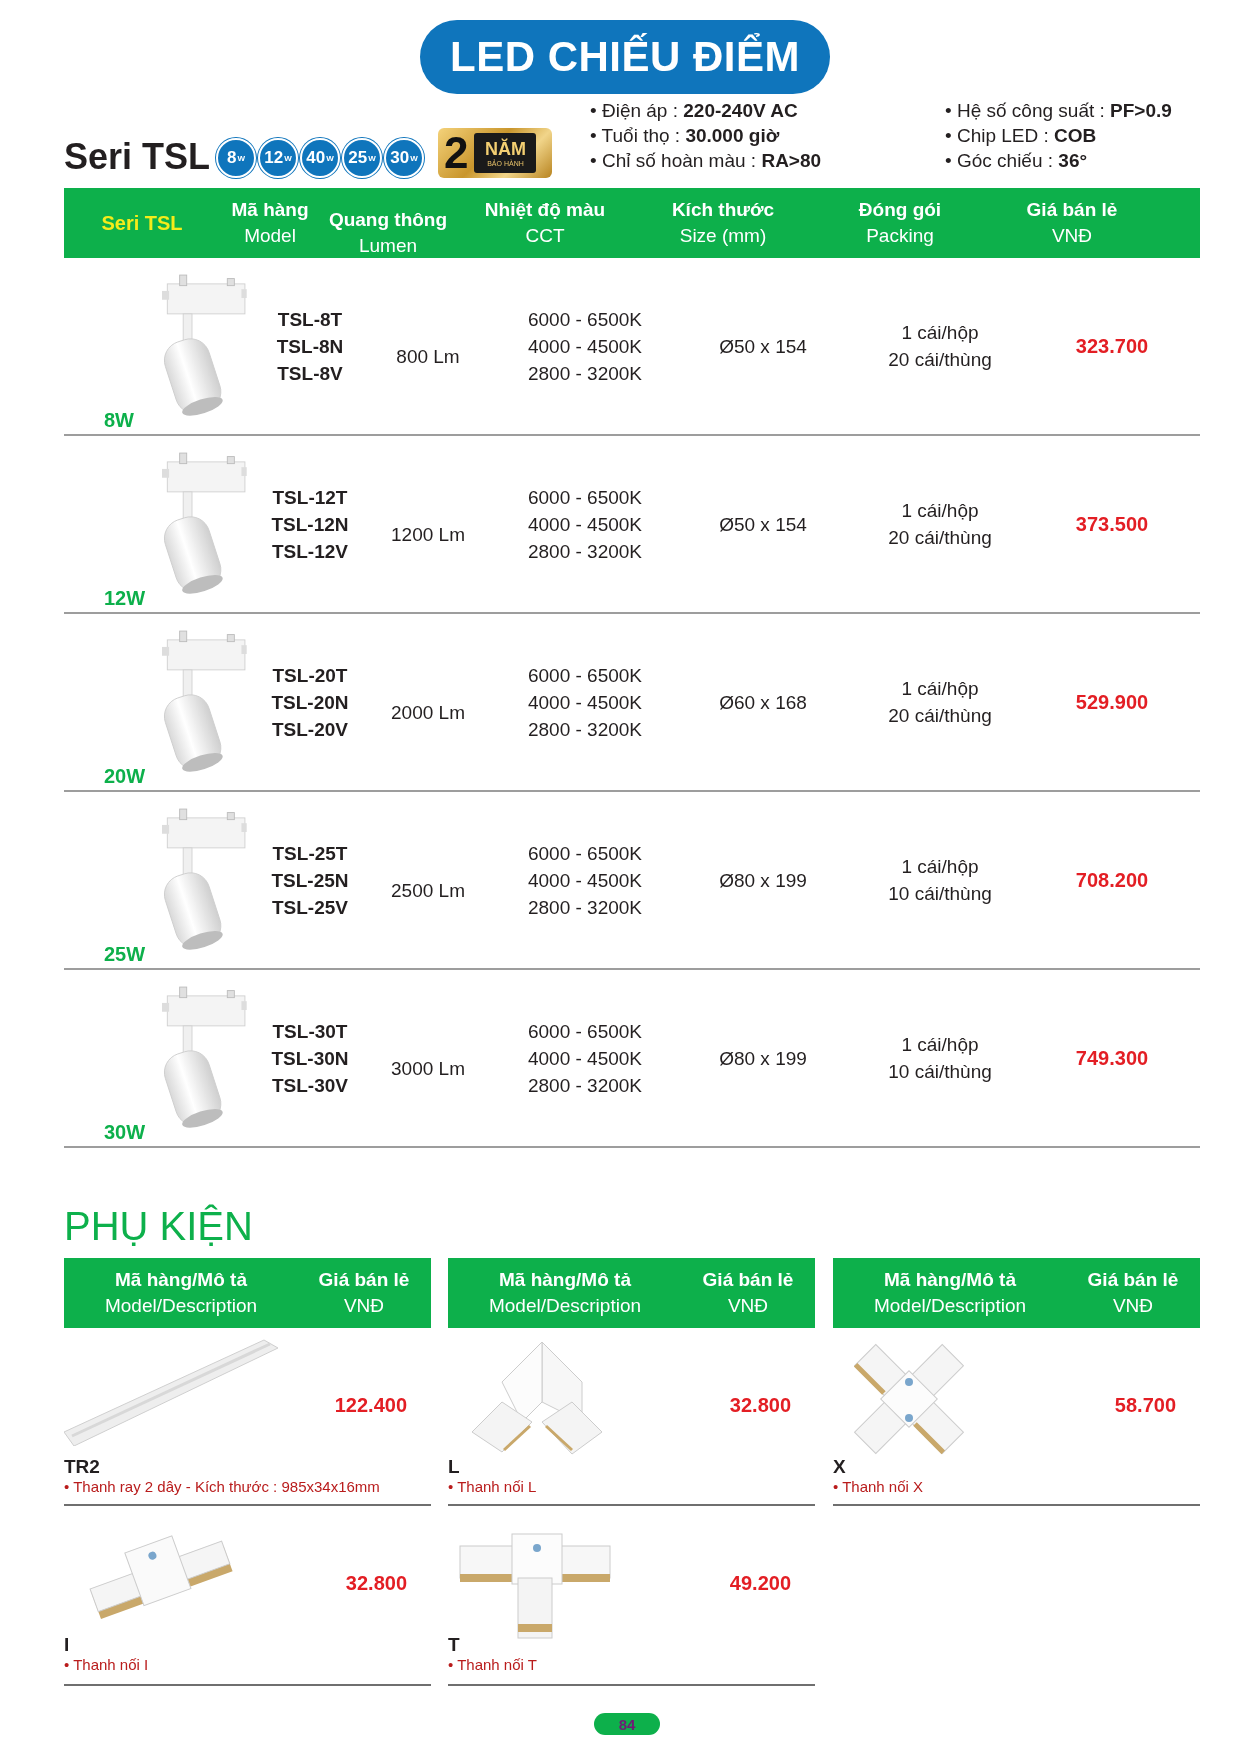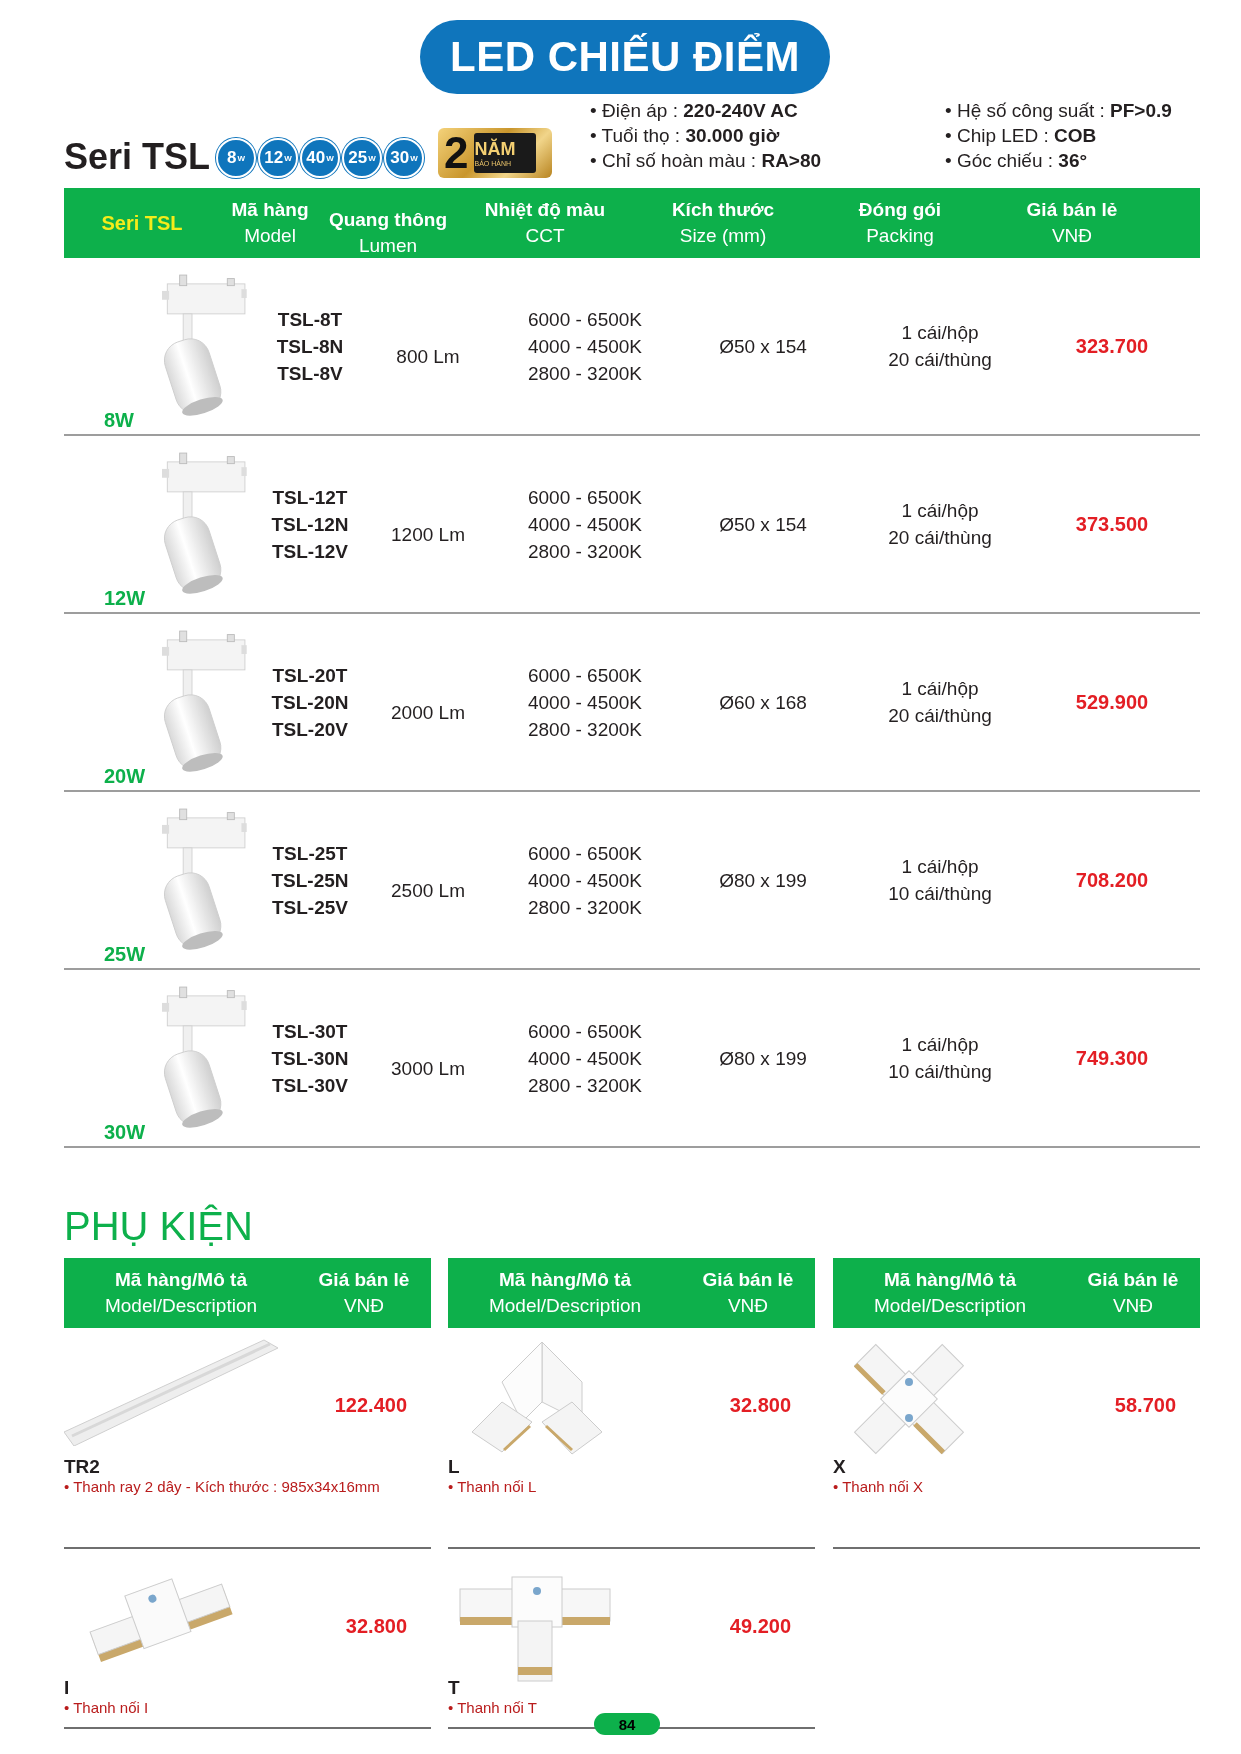--- a/index.html
+++ b/index.html
@@ -22,21 +22,21 @@
   }
   .watt-badge sup { font-size: 8px; margin-left: 1px; }
   .warranty {
     left: 438px; top: 128px; width: 114px; height: 50px; border-radius: 6px;
     background: linear-gradient(135deg, #f4d27a, #c9962d 45%, #f1d58a 70%, #b88420);
     display: flex; align-items: center; padding-left: 6px;
   }
   .warranty .num { font-size: 44px; font-weight: bold; color: #111; line-height: 1; }
   .warranty .box {
     margin-left: 6px; background: #1a1a1a; width: 62px; height: 40px; border-radius: 3px;
-    display: flex; flex-direction: column; align-items: flex-start; justify-content: center; color: #f3cf72;
+    display: flex; flex-direction: column; align-items: center; justify-content: center; color: #f3cf72;
   }
   .warranty .box .y { font-size: 18px; font-weight: bold; line-height: 1; }
   .warranty .box .s { font-size: 7px; color: #e9c36a; margin-top: 2px; }
   .specs { top: 98px; font-size: 19px; line-height: 25px; color: #231f20; }
   .specs b { font-weight: bold; }
   .specs-left { left: 590px; }
   .specs-right { left: 945px; }
 
   .thead {
     left: 64px; top: 188px; width: 1136px; height: 70px; background: #0db04b;
@@ -68,34 +68,34 @@
   .lamp { position: absolute; left: 38px; top: 10px; width: 130px; height: 150px; }
 
   .acc-title { left: 64px; top: 1204px; color: #0db04b; font-size: 40px; }
   .acc-col { position: absolute; width: 367px; }
   .acc-head {
     height: 70px; background: #0db04b; color: #fff; display: flex; align-items: center;
     justify-content: space-between; padding: 9px 12px;
   }
   .acc-head .h { text-align: center; font-size: 19px; line-height: 26px; }
   .acc-head .h .l1 { font-weight: bold; }
-  .acc-item { position: relative; height: 221px; border-bottom: 2px solid #6f6f6f; }
+  .acc-item { position: relative; height: 178px; border-bottom: 2px solid #6f6f6f; }
   .acc-item .price {
     position: absolute; right: 24px; top: 66px; color: #e31e24; font-weight: bold; font-size: 20px;
   }
   .acc-item .code {
     position: absolute; left: 0; top: 128px; font-weight: bold; font-size: 19px; color: #231f20;
   }
   .acc-item .desc {
     position: absolute; left: 0; top: 150px; font-size: 15px; color: #b91c1c; white-space: nowrap;
   }
   .acc-item svg { position: absolute; }
   .page-badge {
     left: 594px; top: 1713px; width: 66px; height: 22px; background: #0db04b; border-radius: 16px;
-    color: #000000; font-weight: bold; font-size: 15px; display: flex; align-items: center; justify-content: center;
+    color: #701a75; font-weight: bold; font-size: 15px; display: flex; align-items: center; justify-content: center;
   }
 </style>
 </head>
 <body>
 
 <div class="abs title-pill">LED CHIẾU ĐIỂM</div>
 
 <div class="abs seri-title">Seri TSL</div>
 <div class="abs watt-badges">
   <div class="watt-badge">

